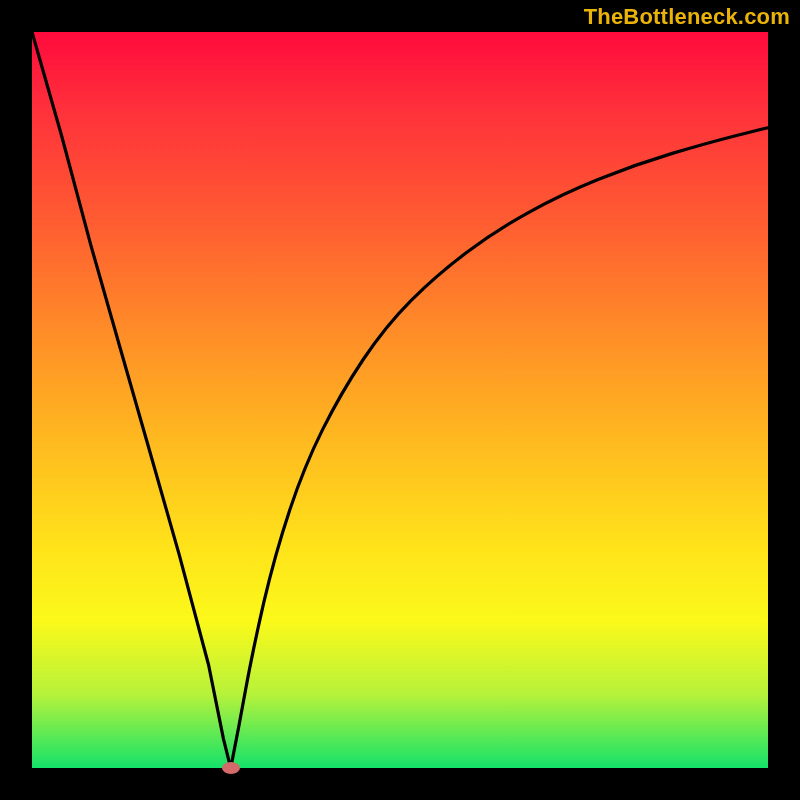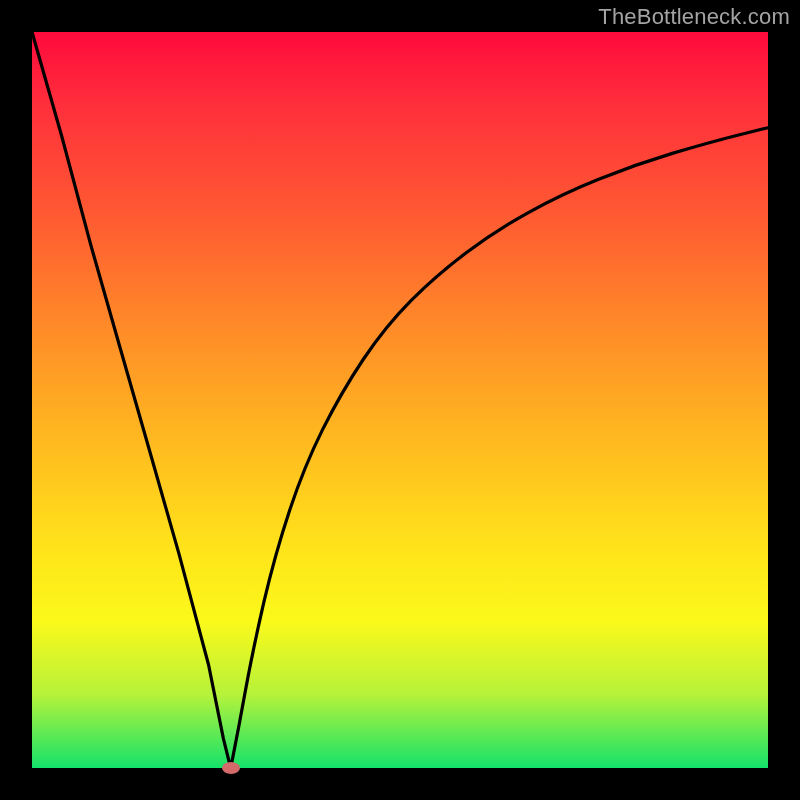--- a/index.html
+++ b/index.html
@@ -34,23 +34,23 @@
       #ffe31a 70%,
       #fbf91a 80%,
       #b6f23a 90%,
       #14e26a 100%
     );
   }
   .watermark {
     position: absolute;
     top: 4px;
     right: 10px;
-    color: #a3a3a3;
+    color: #eab308;
     font-size: 22px;
-    font-weight: 400;
+    font-weight: 700;
     letter-spacing: 0.2px;
     user-select: none;
   }
   svg.curve {
     position: absolute;
     left: 0;
     top: 0;
     width: 736px;
     height: 736px;
     overflow: visible;

